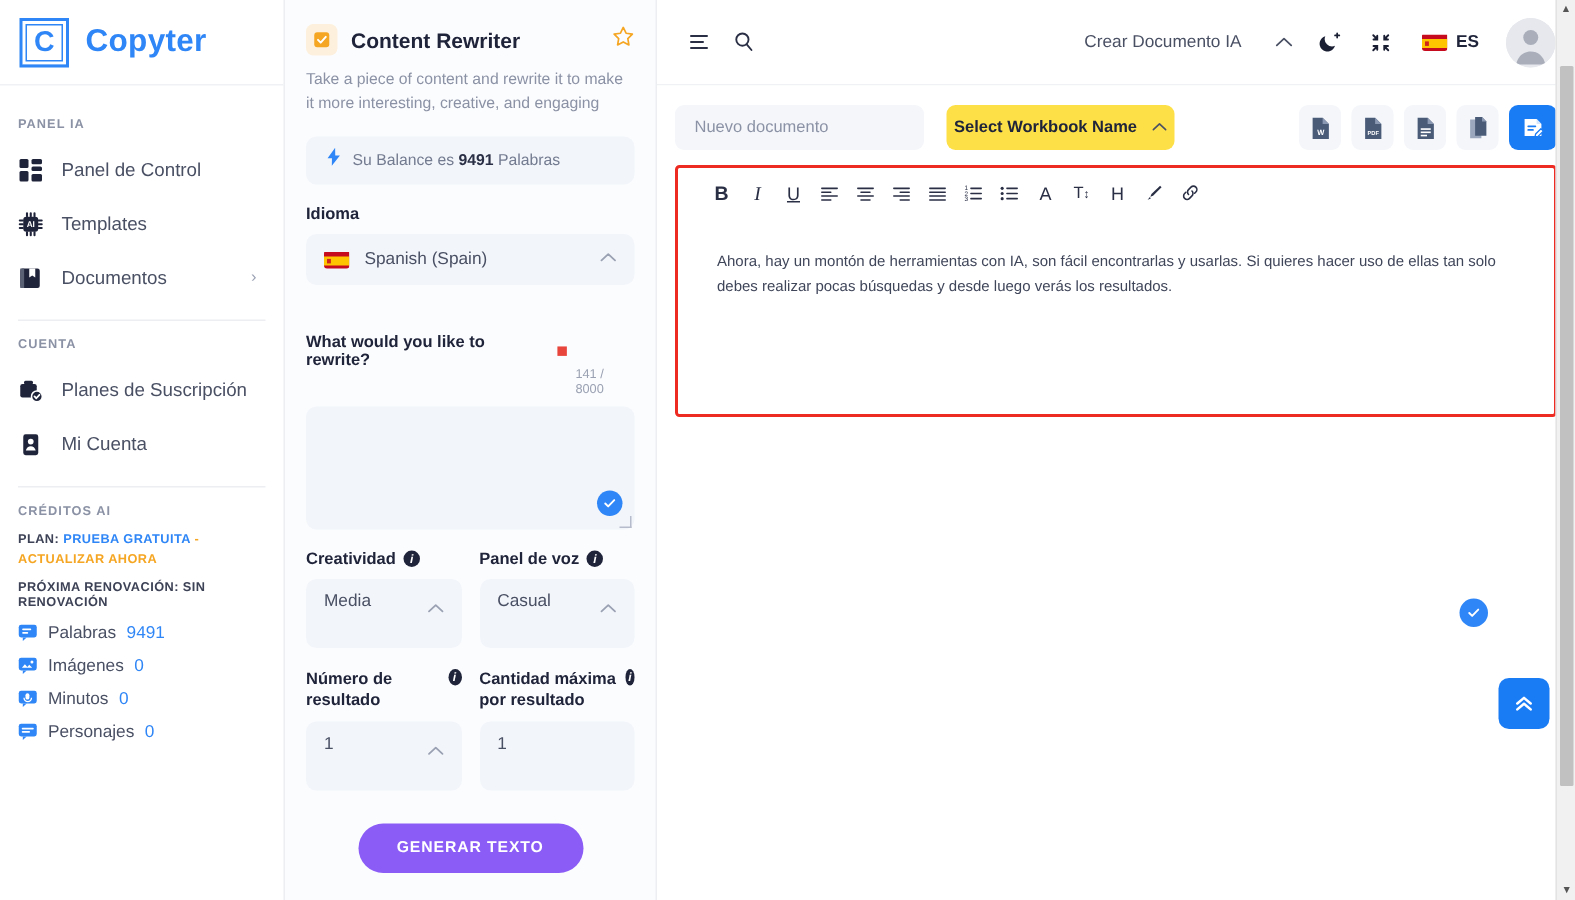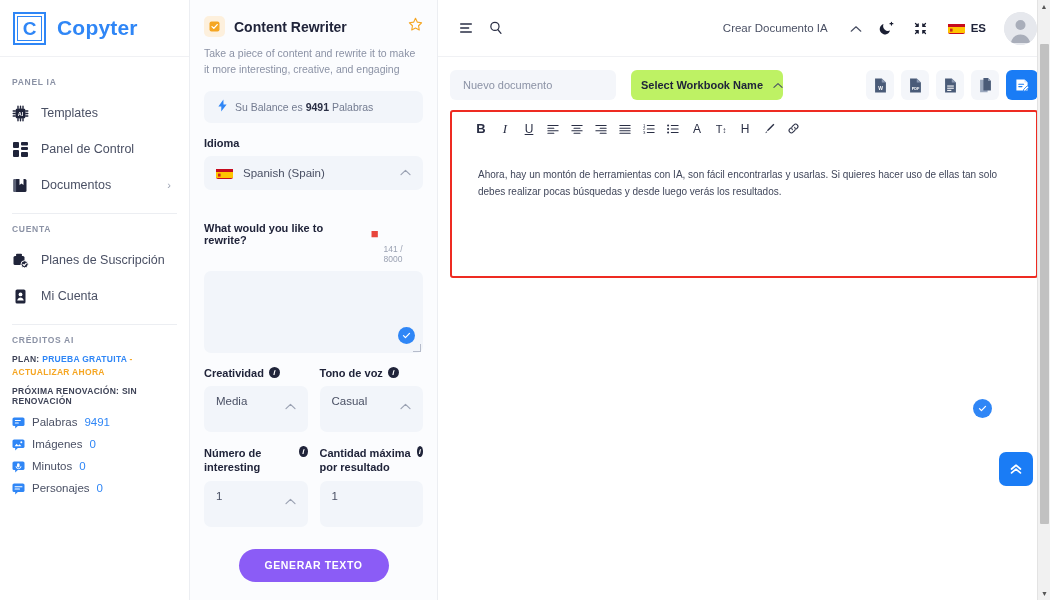--- a/index.html
+++ b/index.html
@@ -159,22 +159,22 @@
   }
 
   .editor-area { flex: 1; background: #fff; padding: 13px 12px 0 12px; position: relative; min-width: 0; }
   .doc-toolbar { display: flex; align-items: center; gap: 7px; margin-bottom: 10px; }
   .doc-name-box {
     background: #f4f6fa; border-radius: 6px; height: 30px; width: 166px;
     display: flex; align-items: center; padding: 0 13px; cursor: text;
   }
   .doc-name-box span { font-size: 11px; color: #8b92a5; }
   .workbook-box {
-    background: #bef264; border-radius: 6px; height: 30px; width: 152px;
-    display: flex; align-items: center; justify-content: flex-end; gap: 10px;
+    background: #fde047; border-radius: 6px; height: 30px; width: 152px;
+    display: flex; align-items: center; justify-content: center; gap: 10px;
     cursor: pointer; margin-left: 8px;
   }
   .workbook-box span { font-size: 11px; font-weight: 700; color: #20243a; }
   .exp-btn {
     width: 28px; height: 30px; border-radius: 6px; background: #f4f6fa;
     display: flex; align-items: center; justify-content: center; cursor: pointer;
   }
   .save-btn {
     width: 32px; height: 30px; border-radius: 6px; background: #1a7cf5;
     display: flex; align-items: center; justify-content: center; cursor: pointer;
@@ -234,50 +234,50 @@
     <div class="brand">
       <div class="brand-mark">
         <span>C</span>
       </div>
       <div class="brand-name">Copyter</div>
     </div>
 
     <div class="side-scroll">
 
       <div class="side-section-title">PANEL IA</div>
+
+      <div class="side-item">
+        <span class="ic">
+          <svg viewBox="0 0 17 17" width="17" height="17">
+              <rect x="1" y="1" width="6" height="6" rx="1" fill="#20243a"></rect>
+              <rect x="9" y="1" width="7" height="3.5" rx="1" fill="#20243a"></rect>
+              <rect x="9" y="6" width="7" height="3" rx="1" fill="#20243a"></rect>
+              <rect x="1" y="9" width="6" height="7" rx="1" fill="#20243a"></rect>
+              <rect x="9" y="11" width="7" height="5" rx="1" fill="#20243a"></rect>
+            </svg>
+        </span>
+        <span class="label">Panel de Control</span>
+      </div>
 
       <div class="side-item">
         <span class="ic">
           <svg viewBox="0 0 17 17" width="17" height="17">
               <rect x="3.5" y="3.5" width="10" height="10" rx="2" fill="#20243a"></rect>
               <text x="8.5" y="10.6" font-size="5.5" fill="#fff" text-anchor="middle" font-family="Liberation Sans, sans-serif" font-weight="700">AI</text>
               <g stroke="#20243a" stroke-width="1.4" stroke-linecap="round">
                 <path d="M6 1.2v2M8.5 1.2v2M11 1.2v2M6 13.8v2M8.5 13.8v2M11 13.8v2M1.2 6h2M1.2 8.5h2M1.2 11h2M13.8 6h2M13.8 8.5h2M13.8 11h2"></path>
               </g>
             </svg>
         </span>
         <span class="label">Templates</span>
       </div>
 
       <div class="side-item">
         <span class="ic">
           <svg viewBox="0 0 17 17" width="17" height="17">
-              <rect x="1" y="1" width="6" height="6" rx="1" fill="#20243a"></rect>
-              <rect x="9" y="1" width="7" height="3.5" rx="1" fill="#20243a"></rect>
-              <rect x="9" y="6" width="7" height="3" rx="1" fill="#20243a"></rect>
-              <rect x="1" y="9" width="6" height="7" rx="1" fill="#20243a"></rect>
-              <rect x="9" y="11" width="7" height="5" rx="1" fill="#20243a"></rect>
-            </svg>
-        </span>
-        <span class="label">Panel de Control</span>
-      </div>
-
-      <div class="side-item">
-        <span class="ic">
-          <svg viewBox="0 0 17 17" width="17" height="17">
               <rect x="1.5" y="2" width="13" height="13" rx="1.5" fill="#20243a"></rect>
               <rect x="1.5" y="2" width="2.6" height="13" fill="#5b6175"></rect>
               <path d="M7.5 2v6l2-1.4L11.5 8V2z" fill="#fff"></path>
             </svg>
         </span>
         <span class="label">Documentos</span>
         <span class="chev-right">›</span>
       </div>
 
       <div class="side-divider"></div>
@@ -446,38 +446,38 @@
           <span class="select-val">Media</span>
           <span class="caret">
             <svg viewBox="0 0 11 7" width="11" height="7">
                 <path d="M1 5.6L5.5 1.4 10 5.6" fill="none" stroke="#9aa1b2" stroke-width="1.2" stroke-linecap="round" stroke-linejoin="round"></path>
               </svg>
           </span>
         </div>
       </div>
       <div>
         <div class="fld-label">
-          <span>Tono de voz</span>
+          <span>Panel de voz</span>
           <span class="info-dot">i</span>
         </div>
         <div class="select-box sel-tall">
           <span class="select-val">Casual</span>
           <span class="caret">
             <svg viewBox="0 0 11 7" width="11" height="7">
                 <path d="M1 5.6L5.5 1.4 10 5.6" fill="none" stroke="#9aa1b2" stroke-width="1.2" stroke-linecap="round" stroke-linejoin="round"></path>
               </svg>
           </span>
         </div>
       </div>
     </div>
 
     <div class="two-col">
       <div>
         <div class="fld-label two-line">
-          <span>Número de interesting</span>
+          <span>Número de resultado</span>
           <span class="info-dot">i</span>
         </div>
         <div class="select-box sel-tall">
           <span class="select-val">1</span>
           <span class="caret">
             <svg viewBox="0 0 11 7" width="11" height="7">
                 <path d="M1 5.6L5.5 1.4 10 5.6" fill="none" stroke="#9aa1b2" stroke-width="1.2" stroke-linecap="round" stroke-linejoin="round"></path>
               </svg>
           </span>
         </div>

